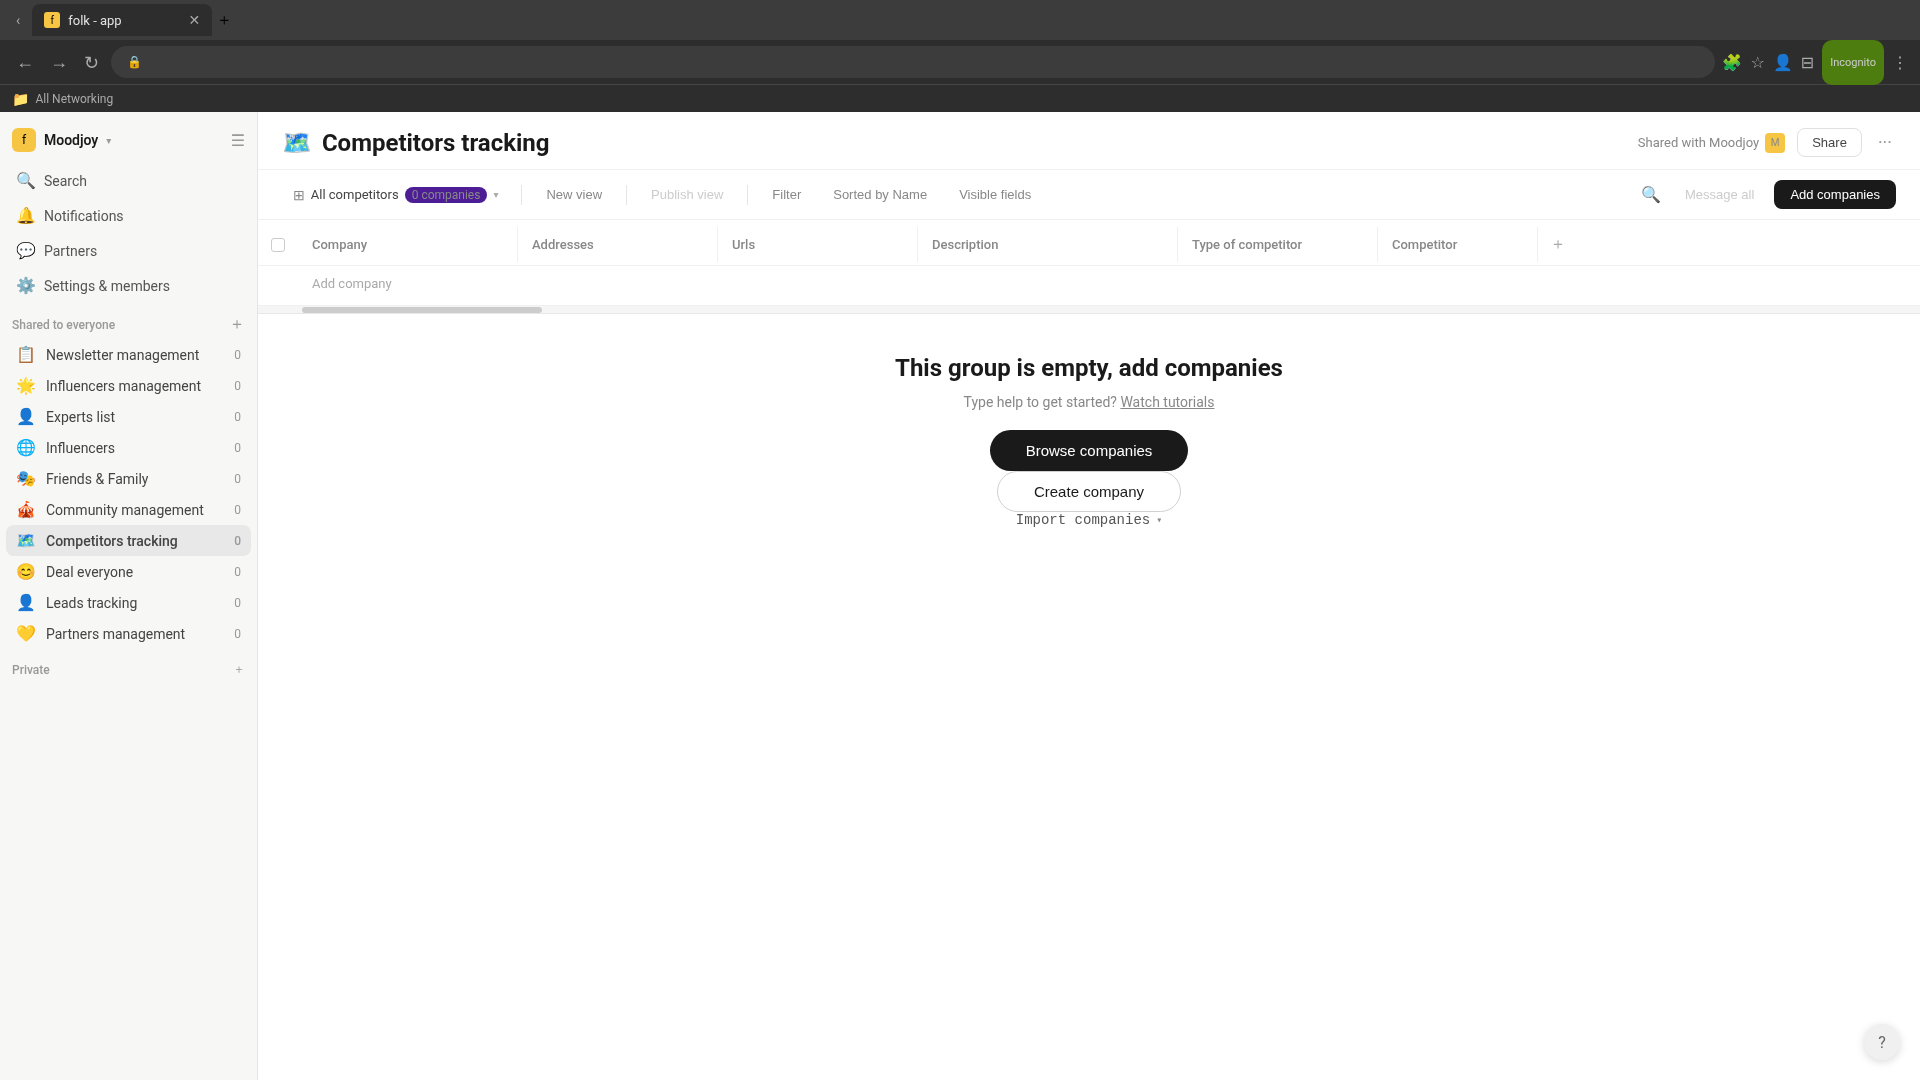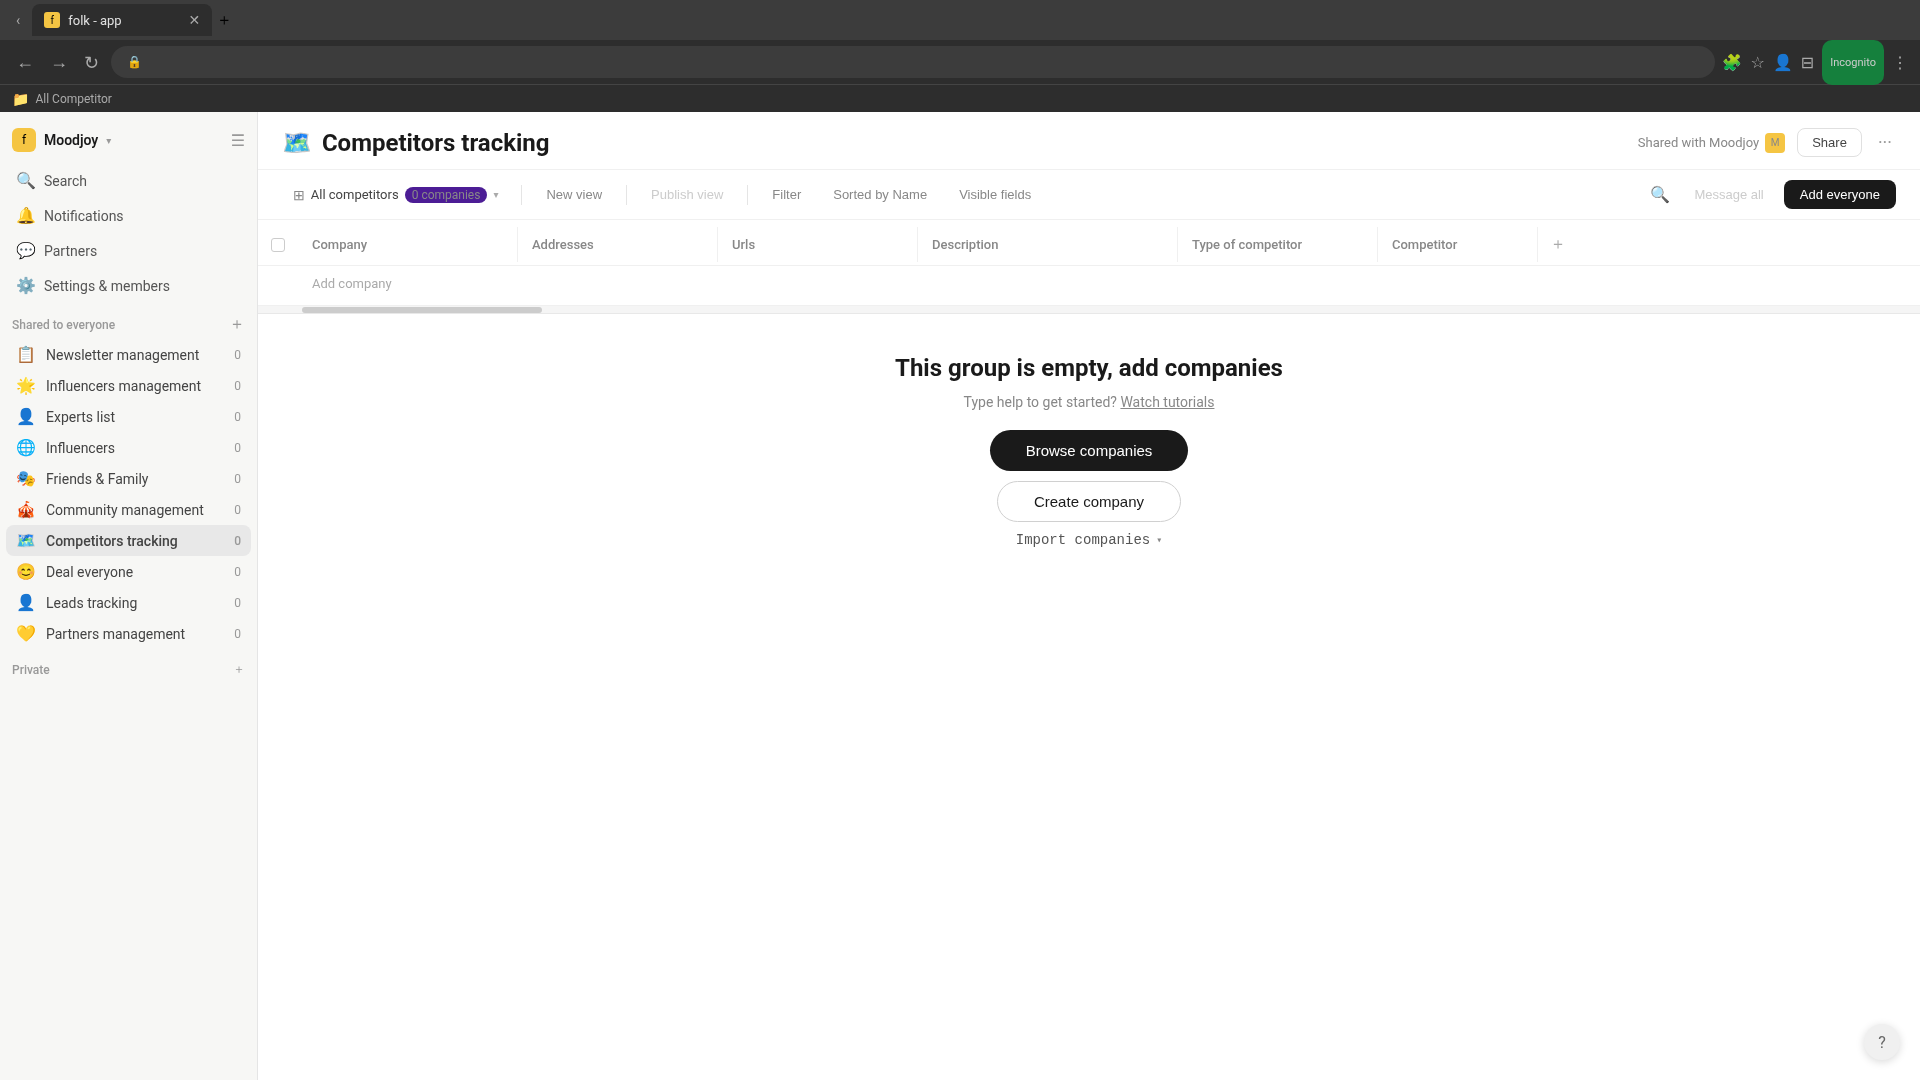--- a/index.html
+++ b/index.html
@@ -12,21 +12,21 @@
     .browser-tab { display: flex; align-items: center; background: #2d2d2d; border-radius: 8px 8px 0 0; padding: 0 12px; height: 32px; gap: 8px; min-width: 180px; }
     .browser-tab .favicon { width: 16px; height: 16px; background: #f5c543; border-radius: 3px; display: flex; align-items: center; justify-content: center; font-size: 10px; }
     .browser-tab .tab-title { color: #e0e0e0; font-size: 13px; }
     .browser-tab .tab-close { color: #aaa; font-size: 14px; cursor: pointer; margin-left: auto; }
     .browser-nav { display: flex; align-items: center; height: 44px; padding: 0 12px; gap: 8px; background: #2d2d2d; }
     .nav-btn { color: #aaa; font-size: 18px; cursor: pointer; padding: 4px; border-radius: 4px; }
     .address-bar { flex: 1; background: #3c3c3c; border-radius: 20px; padding: 4px 16px; display: flex; align-items: center; gap: 8px; height: 32px; }
     .address-bar .lock-icon { color: #aaa; font-size: 12px; }
     .address-url { color: #e0e0e0; font-size: 13px; }
     .nav-actions { display: flex; align-items: center; gap: 8px; color: #aaa; }
-    .incognito-badge { background: #15803d; color: #ccc; font-size: 11px; padding: 16px 8px; border-radius: 10px; }
+    .incognito-badge { background: #4d7c0f; color: #ccc; font-size: 11px; padding: 16px 8px; border-radius: 10px; }
     .bookmarks-bar { display: flex; align-items: center; height: 28px; padding: 0 12px; background: #2d2d2d; border-top: 1px solid #444; }
     .bookmarks-label { color: #aaa; font-size: 12px; }
 
     
     .app-container { display: flex; flex: 1; overflow: hidden; }
 
     
     .sidebar { width: 258px; background: #f7f7f5; border-right: 1px solid #e5e5e5; display: flex; flex-direction: column; overflow-y: auto; padding: 8px 0; flex-shrink: 0; }
     .sidebar-header { display: flex; align-items: center; justify-content: space-between; padding: 8px 12px; margin-bottom: 4px; }
     .sidebar-workspace { display: flex; align-items: center; gap: 8px; cursor: pointer; }
@@ -88,21 +88,21 @@
 
     
     .scroll-area { height: 8px; background: #f5f5f5; border-bottom: 1px solid #e8e8e8; display: flex; align-items: center; padding: 0 4px; }
     .scroll-thumb { width: 240px; height: 6px; background: #ccc; border-radius: 3px; margin-left: 40px; }
 
     
     .empty-state { display: flex; flex-direction: column; align-items: center; justify-content: center; flex: 1; padding: 40px; gap: 12px; }
     .empty-title { font-size: 24px; font-weight: 700; color: #1a1a1a; }
     .empty-subtitle { font-size: 14px; color: #888; }
     .empty-subtitle a { color: #888; text-decoration: underline; cursor: pointer; }
-    .empty-actions { display: flex; flex-direction: column; align-items: center; gap: 10px; margin-top: 8px; }
+    .empty-actions { display: flex; flex-direction: column; align-items: center; margin-top: 8px; }
     .btn-browse { background: #1a1a1a; color: #fff; padding: 12px 36px; border-radius: 24px; font-size: 15px; font-weight: 500; cursor: pointer; border: none; }
     .btn-create { background: #fff; color: #1a1a1a; padding: 11px 36px; border-radius: 24px; font-size: 15px; font-weight: 500; cursor: pointer; border: 1px solid #d0d0d0; }
     .import-link { display: flex; align-items: center; gap: 6px; font-size: 14px; color: #555; cursor: pointer; font-family: Liberation Mono, monospace; }
     .import-link .chevron { font-size: 10px; color: #888; }
 
     
     .help-btn { position: fixed; bottom: 20px; right: 20px; width: 36px; height: 36px; background: #f0f0f0; border-radius: 50%; display: flex; align-items: center; justify-content: center; cursor: pointer; font-size: 16px; color: #666; box-shadow: 0 2px 8px rgba(0,0,0,0.15); }
   </style>
 </head>
 <body>
@@ -128,21 +128,21 @@
       <span>🧩</span>
       <span>☆</span>
       <span>👤</span>
       <span>⊟</span>
       <div class="incognito-badge">Incognito</div>
       <span>⋮</span>
     </div>
   </div>
   <div class="bookmarks-bar">
     <span style="margin-right:6px; color:#aaa; font-size:14px;">📁</span>
-    <span class="bookmarks-label">All Competitor</span>
+    <span class="bookmarks-label">All Networking</span>
   </div>
 </div>
 
 <div class="app-container">
 
   <div class="sidebar">
     <div class="sidebar-header">
       <div class="sidebar-workspace">
         <div class="workspace-icon">f</div>
         <span class="workspace-name">Moodjoy</span>
@@ -284,21 +284,21 @@
       <button class="toolbar-btn">New view</button>
       <div class="toolbar-divider"></div>
       <button class="toolbar-btn disabled">Publish view</button>
       <div class="toolbar-divider"></div>
       <button class="toolbar-btn">Filter</button>
       <button class="toolbar-btn">Sorted by Name</button>
       <button class="toolbar-btn">Visible fields</button>
       <div class="toolbar-spacer"></div>
       <span class="search-icon-btn">🔍</span>
       <button class="toolbar-btn disabled">Message all</button>
-      <button class="add-companies-btn">Add everyone</button>
+      <button class="add-companies-btn">Add companies</button>
     </div>
 
     <div class="table-container">
 
       <div class="table-header">
         <div class="table-checkbox-col">
           <div style="width:14px;height:14px;border:1px solid #ccc;border-radius:3px;"></div>
         </div>
         <div class="table-col col-company">
           <span>Company</span>

